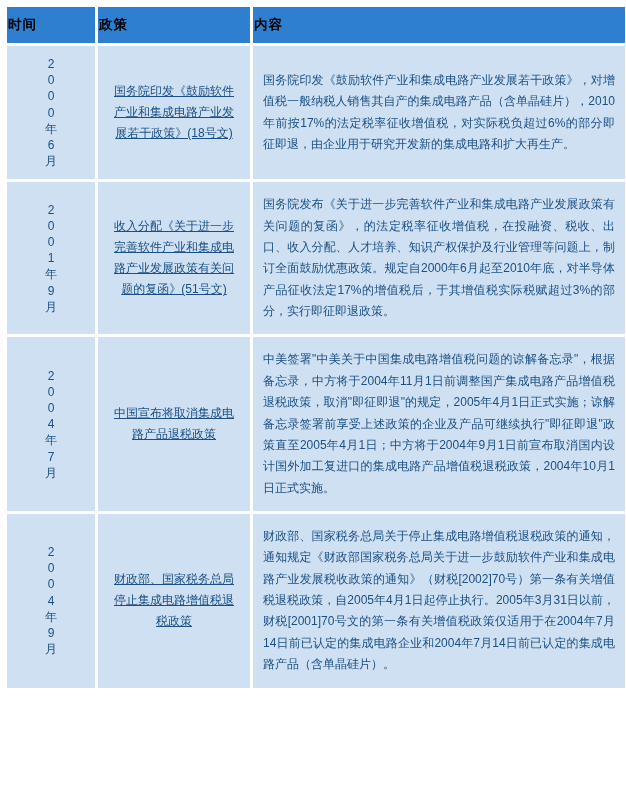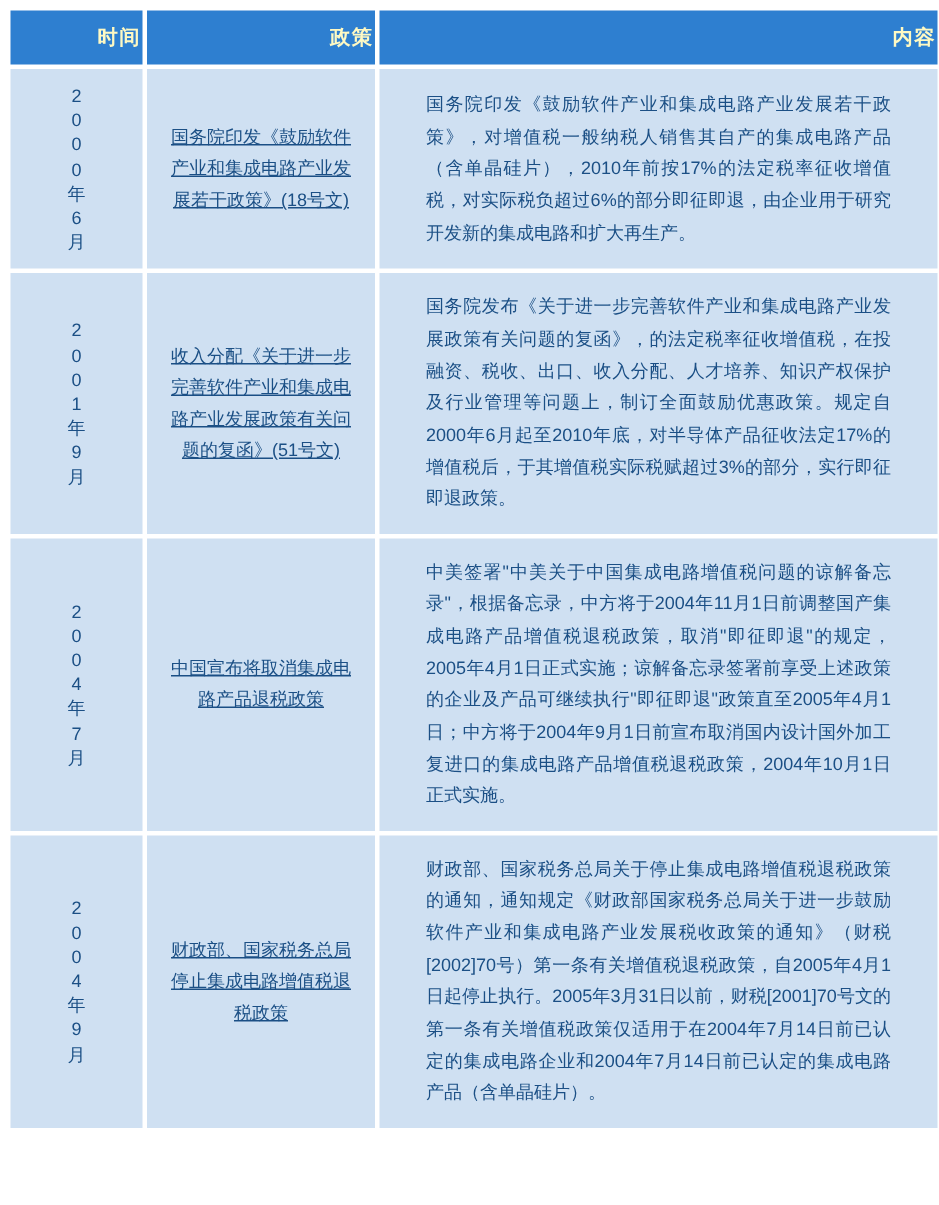--- a/index.html
+++ b/index.html
@@ -19,25 +19,25 @@
     padding: 4px 4px 0 4px;
   }
   table.policy-table {
     border-collapse: separate;
     border-spacing: 3px;
     width: 618px;
     table-layout: fixed;
   }
   thead th {
     background: #2e7fd0;
-    color: #fef9c3;
+    color: #000000;
     font-size: 13.5px;
     font-weight: bold;
     height: 34px;
-    text-align: right;
+    text-align: left;
     vertical-align: middle;
     letter-spacing: 1px;
   }
   col.c-date { width: 88px; }
   col.c-policy { width: 152px; }
   col.c-content { width: 372px; }
 
   tbody td {
     background: #cfe0f2;
     color: #1b4f85;
@@ -60,21 +60,21 @@
   tbody td.policy-cell {
     text-align: center;
     padding: 10px 12px;
     line-height: 1.75;
     text-decoration: underline;
   }
   tbody td.content-cell {
     text-align: justify;
     text-justify: inter-ideograph;
     line-height: 1.78;
-    padding: 12px 31px;
+    padding: 12px 10px;
   }
   tbody tr td {
     border: none;
   }
 </style>
 </head>
 <body>
 
 <div class="table-wrap">
   <table class="policy-table">

